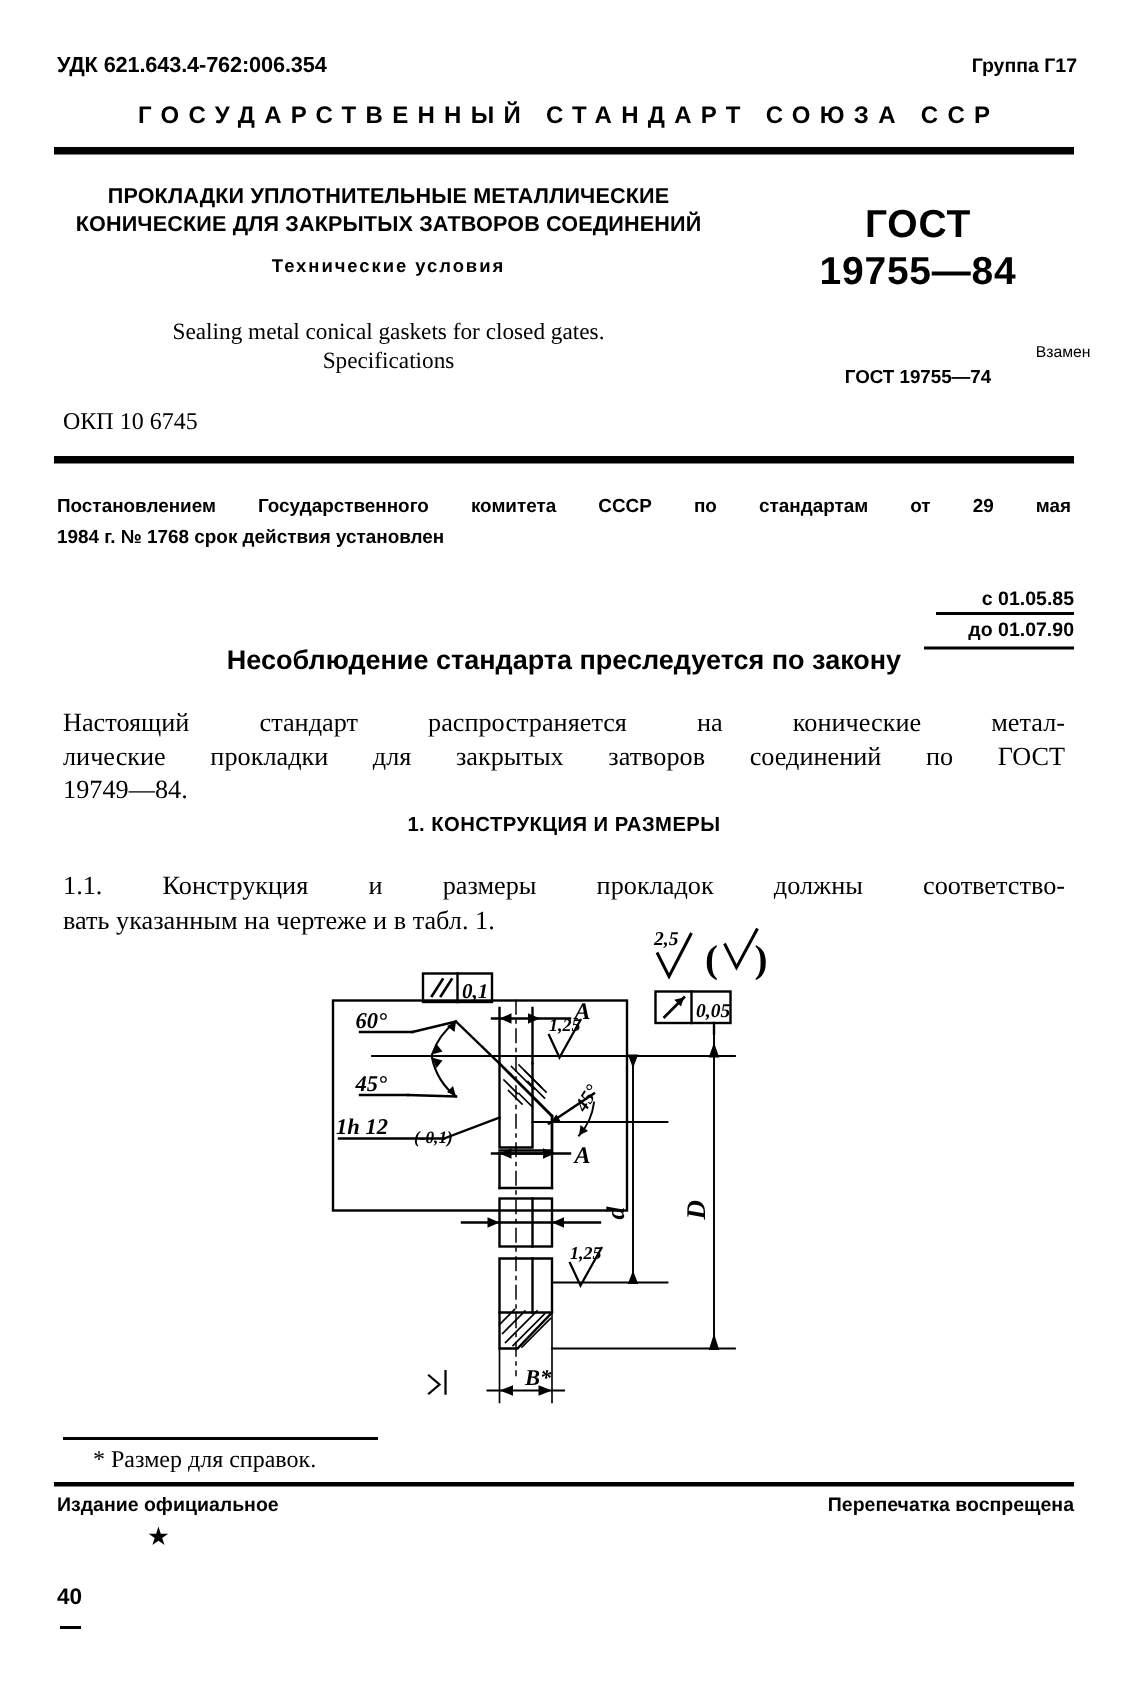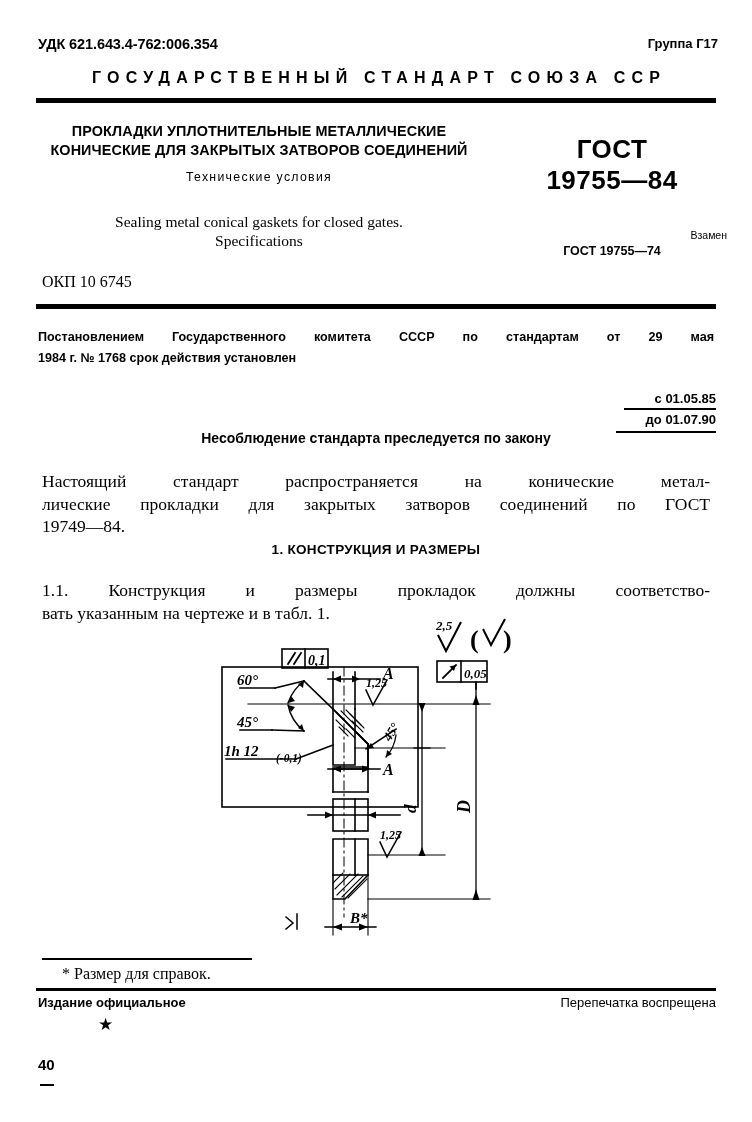--- a/index.html
+++ b/index.html
@@ -61,21 +61,21 @@
     font-weight: bold;
     font-size: 14.4px;
     line-height: 19px;
     letter-spacing: 0.1px;
   }
   .title-sub {
     left: 34px; top: 158px;
     width: 450px;
     text-align: center;
     font-family: "Liberation Sans", sans-serif;
-    font-weight: normal;
+    font-weight: bold;
     font-size: 12.3px;
     letter-spacing: 1.3px;
   }
   .title-en {
     left: 34px; top: 200px;
     width: 450px;
     text-align: center;
     font-family: "Liberation Serif", serif;
     font-size: 15.5px;
     line-height: 19px;
@@ -142,21 +142,21 @@
   .dates .rule-bottom {
     width: 100px; height: 2px; background: #000;
     margin-left: auto; margin-top: 2px;
   }
   .nesobl {
     left: 38px; top: 418px;
     width: 676px;
     text-align: center;
     font-family: "Liberation Sans", sans-serif;
     font-weight: bold;
-    font-size: 14px;
+    font-size: 18px;
   }
 
   
   .para {
     font-family: "Liberation Serif", serif;
     font-size: 17.5px;
     line-height: 22.5px;
   }
   .para .just {
     display: block;
@@ -192,21 +192,21 @@
   }
   .foot-left {
     left: 38px; top: 983px;
     font-family: "Liberation Sans", sans-serif;
     font-weight: bold;
     font-size: 13px;
   }
   .foot-right {
     right: 36px; top: 983px;
     font-family: "Liberation Sans", sans-serif;
-    font-weight: normal;
+    font-weight: bold;
     font-size: 13px;
   }
   .star {
     left: 98px; top: 1004px;
     font-size: 17px;
     line-height: 17px;
   }
   .pageno {
     left: 38px; top: 1044px;
     font-family: "Liberation Sans", sans-serif;

